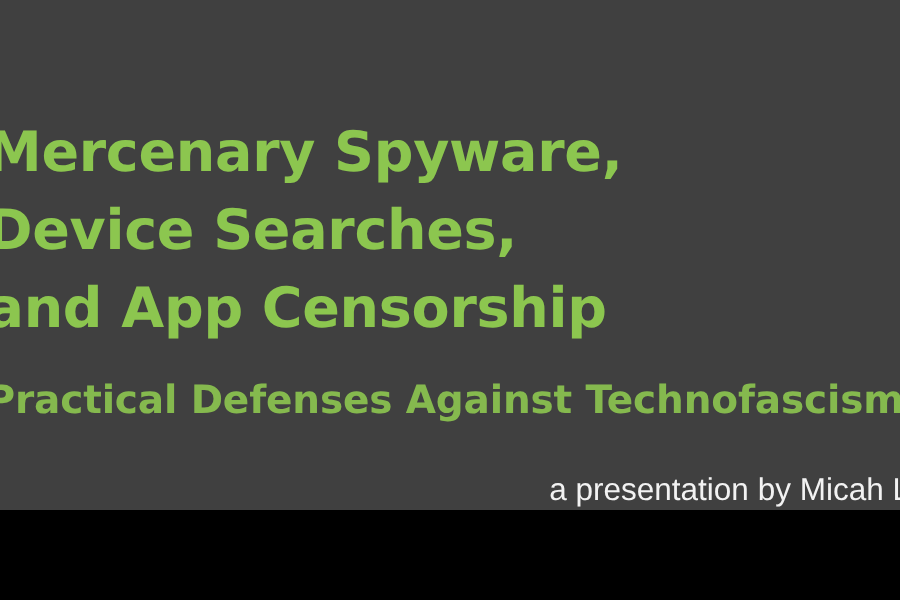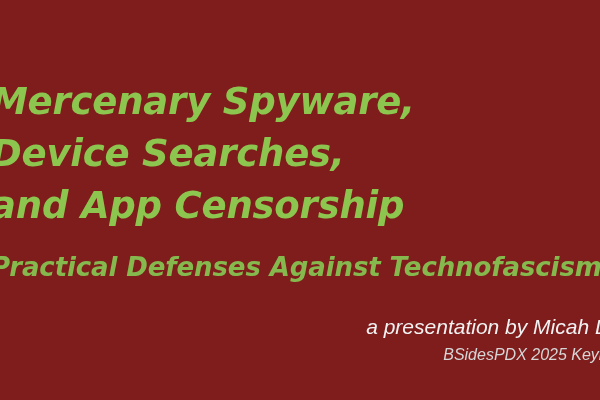--- a/index.html
+++ b/index.html
@@ -11,24 +11,23 @@
     width: 600px;
     height: 400px;
     background: #000000;
     font-family: "Liberation Sans", sans-serif;
     overflow: hidden;
   }
 
   #slide {
     position: relative;
     width: 600px;
-    height: 400px;
-    background: #7f1d1d;
+    height: 340px;
+    background: #404040;
     overflow: hidden;
-    font-style: italic;
   }
 
   
   #title-block {
     position: absolute;
     left: -9px;
     top: 76px;
     width: 640px;
   }
 

